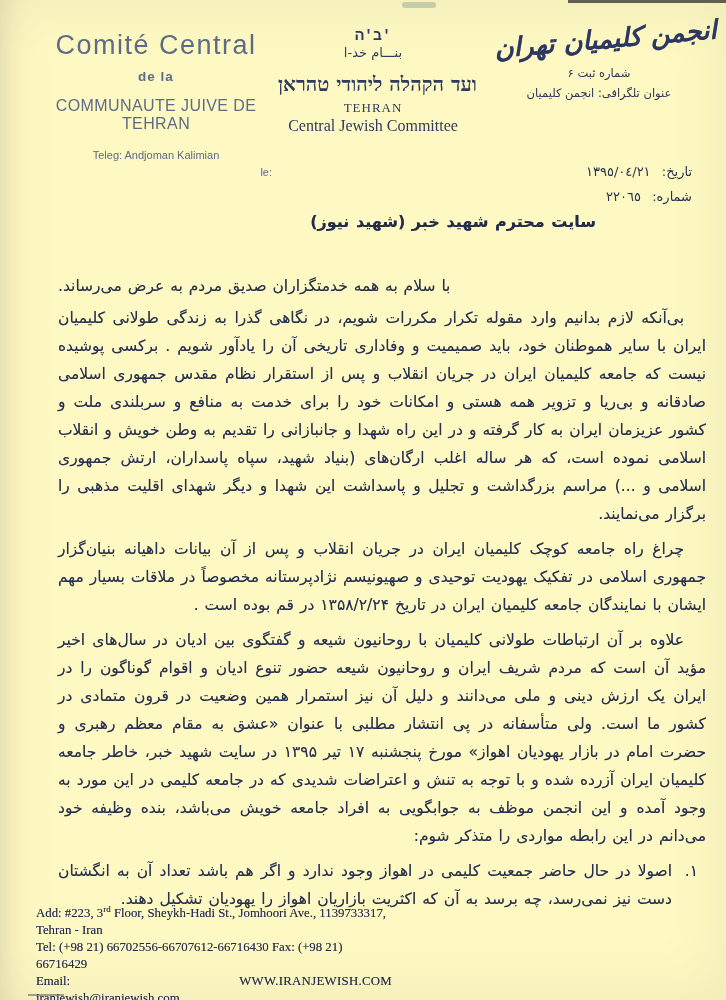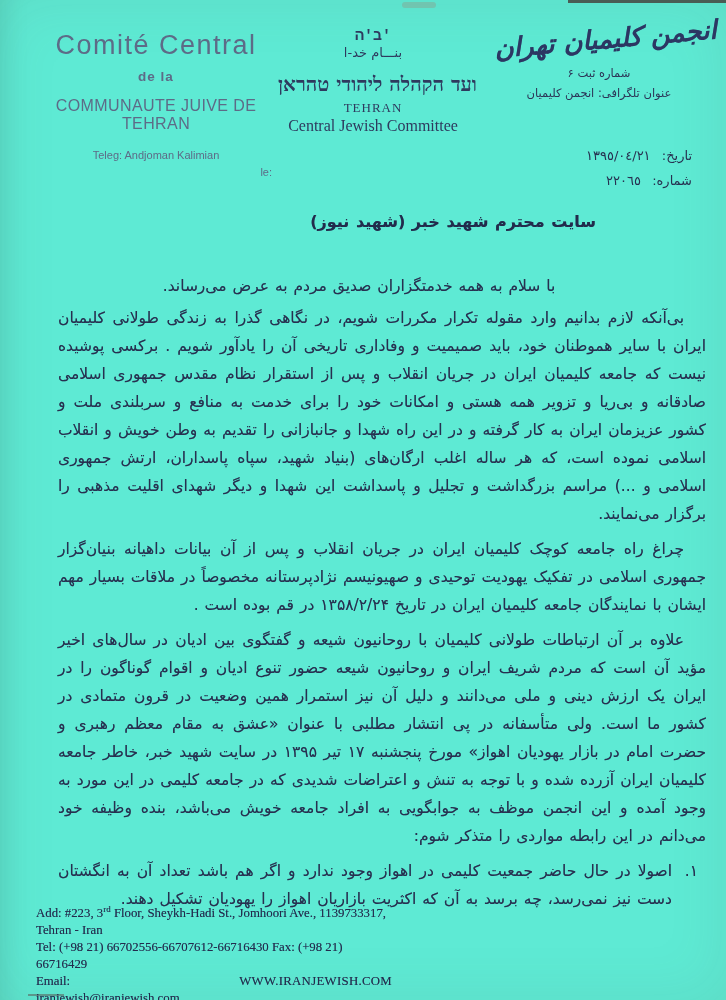--- a/index.html
+++ b/index.html
@@ -4,21 +4,21 @@
 <style>
   * { box-sizing: border-box; }
   html,body { margin:0; padding:0; }
   body { width:726px; height:1000px; background:#9a9a96; font-family:"DejaVu Sans", sans-serif; }
 
   .paper {
     position:relative; width:726px; height:1000px; overflow:hidden;
     background:
       radial-gradient(ellipse at 40% 30%, rgba(255,255,255,.35), rgba(0,0,0,0) 60%),
       linear-gradient(180deg, #f1f1ec 0%, #efefe9 55%, #ededе6 100%);
-    background-color:#5eead4;
+    background-color:#fef9c3;
     box-shadow: inset 0 0 60px rgba(90,90,70,.10), inset 28px 0 30px -28px rgba(0,0,0,.12);
     color:#27304e;
   }
 
   
   .scan-line-top { position:absolute; top:0; right:0; width:158px; height:3px; background:#45453f; opacity:.85; }
   .scan-smudge-top { position:absolute; top:2px; left:402px; width:34px; height:6px; background:#8aa08e; opacity:.45; border-radius:3px; }
   .scan-mark-bottom { position:absolute; bottom:4px; left:28px; width:36px; height:2px; background:#5a5a55; opacity:.55; }
 
   
@@ -44,34 +44,34 @@
 
   .hdr-right { position:absolute; right:22px; top:24px; width:210px; text-align:center; color:#2c3557; }
   .hdr-right .logo {
     display:inline-block; direction:rtl; font-size:26px; font-weight:bold; font-style:italic;
     transform:rotate(-5deg); letter-spacing:-1px; color:#2c3763; white-space:nowrap;
     text-shadow:0 0 .6px rgba(44,55,99,.55);
   }
   .hdr-right .reg { direction:rtl; font-size:11.5px; margin-top:12px; }
   .hdr-right .telegfa { direction:rtl; font-size:11.5px; margin-top:6px; }
 
-  .dateblock { position:absolute; right:34px; top:148px; direction:rtl; text-align:right; font-size:13px; color:#273050; }
+  .dateblock { position:absolute; right:34px; top:164px; direction:rtl; text-align:right; font-size:13px; color:#273050; }
   .dateblock .row { margin-bottom:10px; }
   .dateblock .lbl { margin-left:7px; }
 
   
   .letter {
     position:absolute; left:58px; right:20px; top:208px;
     direction:rtl; text-align:justify;
     font-size:15.5px; line-height:28px; color:#273050;
     text-shadow:0 0 .5px rgba(39,48,80,.45);
     word-spacing:1px;
   }
   .subject { font-weight:bold; font-size:16px; margin:0 110px 36px 0; text-align:right; color:#222b4c; }
-  .greeting { margin:0 46px 4px 0; text-align:center; }
+  .greeting { margin:0 46px 4px 0; text-align:left; }
   .letter p.para { margin:0 0 7px 0; text-indent:22px; }
   .list { margin-top:3px; }
   .list-item { position:relative; padding-right:34px; }
   .list-item .marker { position:absolute; right:8px; top:0; }
 
   
   .ftr-en {
     position:absolute; left:36px; top:901px; width:356px;
     font-family:"Liberation Serif", serif; font-size:12.8px; line-height:17px; color:#232c4e;
     text-shadow:0 0 .4px rgba(35,44,78,.5);

